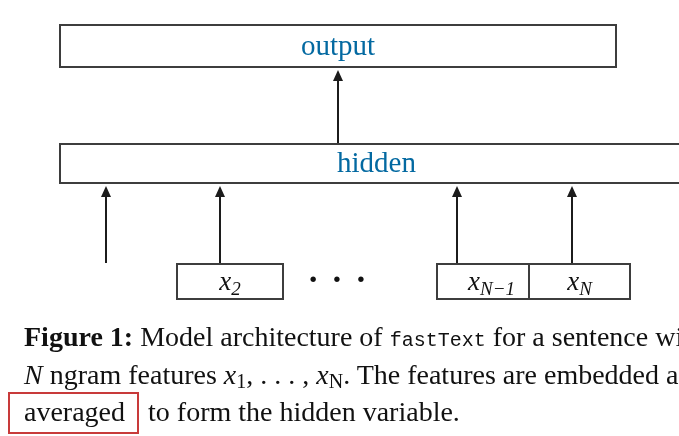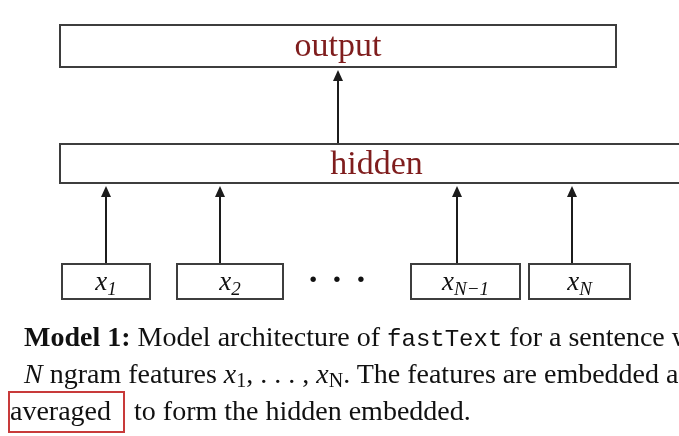--- a/index.html
+++ b/index.html
@@ -21,32 +21,32 @@
   .nn-box {
     position: absolute;
     box-sizing: border-box;
     border: 2px solid #3d3d3d;
     background: #ffffff;
     display: flex;
     align-items: center;
     justify-content: center;
   }
   .layer-label {
-    font-size: 34px;
+    font-size: 29px;
     line-height: 1;
-    color: #7f1d1d;
+    color: #0369a1;
     padding-bottom: 2px;
   }
   .box-output { left: 59px; top: 24px;  width: 558px; height: 44px; }
   .box-hidden { left: 59px; top: 143px; width: 635px; height: 41px; }
 
   .input-box { top: 263px; height: 37px; }
   .ib-1 { left: 61px;  width: 90px; }
   .ib-2 { left: 176px; width: 108px; }
-  .ib-3 { left: 410px; width: 111px; }
+  .ib-3 { left: 436px; width: 111px; }
   .ib-4 { left: 528px; width: 103px; }
 
   .math-label {
     font-style: italic;
     font-size: 27px;
     line-height: 1;
     color: #111111;
   }
   .math-label sub {
     font-size: 19px;
@@ -106,28 +106,28 @@
   .cap-line { white-space: nowrap; }
   .cap-bold { font-weight: bold; }
   .mvar { font-style: italic; }
   .caption sub {
     font-size: 20px;
     line-height: 0;
     vertical-align: -4px;
   }
   .code {
     font-family: "Liberation Mono", "DejaVu Sans Mono", monospace;
-    font-size: 24px;
+    font-size: 20px;
     letter-spacing: 0px;
     margin-top: 12px;
   }
   .highlight {
     display: inline-block;
     border: 2px solid #c83a3a;
-    padding: 1px 12px 3px 0;
+    padding: 1px 12px 3px 14px;
     margin-left: -16px;
     margin-right: 2px;
   }
 </style>
 </head>
 <body>
 
 <div class="stage">
 
   <div class="nn-box box-output">
@@ -153,40 +153,37 @@
   </div>
   <div class="arrow-up arrow-x3">
     <div class="arrow-head"></div>
     <div class="arrow-shaft"></div>
   </div>
   <div class="arrow-up arrow-x4">
     <div class="arrow-head"></div>
     <div class="arrow-shaft"></div>
   </div>
 
-  <div class="nn-box input-box ib-1">
-    <span class="math-label"><span>x</span><sub>1</sub></span>
-  </div>
   <div class="nn-box input-box ib-2">
     <span class="math-label"><span>x</span><sub>2</sub></span>
   </div>
   <div class="nn-box input-box ib-3">
     <span class="math-label"><span>x</span><sub>N−1</sub></span>
   </div>
   <div class="nn-box input-box ib-4">
     <span class="math-label"><span>x</span><sub>N</sub></span>
   </div>
 
   <div class="ellipsis">· · ·</div>
 
   <div class="caption">
     <div class="cap-line">
-      <span class="cap-bold">Model 1:</span><span> Model architecture of </span><span class="code">fastText</span><span> for a sentence with</span>
+      <span class="cap-bold">Figure 1:</span><span> Model architecture of </span><span class="code">fastText</span><span> for a sentence with</span>
     </div>
     <div class="cap-line">
       <span class="mvar">N</span><span> ngram features </span><span class="mvar">x</span><sub>1</sub><span>, . . . , </span><span class="mvar">x</span><sub>N</sub><span>. The features are embedded and</span>
     </div>
     <div class="cap-line">
-      <span class="highlight">averaged</span><span> to form the hidden embedded.</span>
+      <span class="highlight">averaged</span><span> to form the hidden variable.</span>
     </div>
   </div>
 
 </div>
 
 </body></html>

